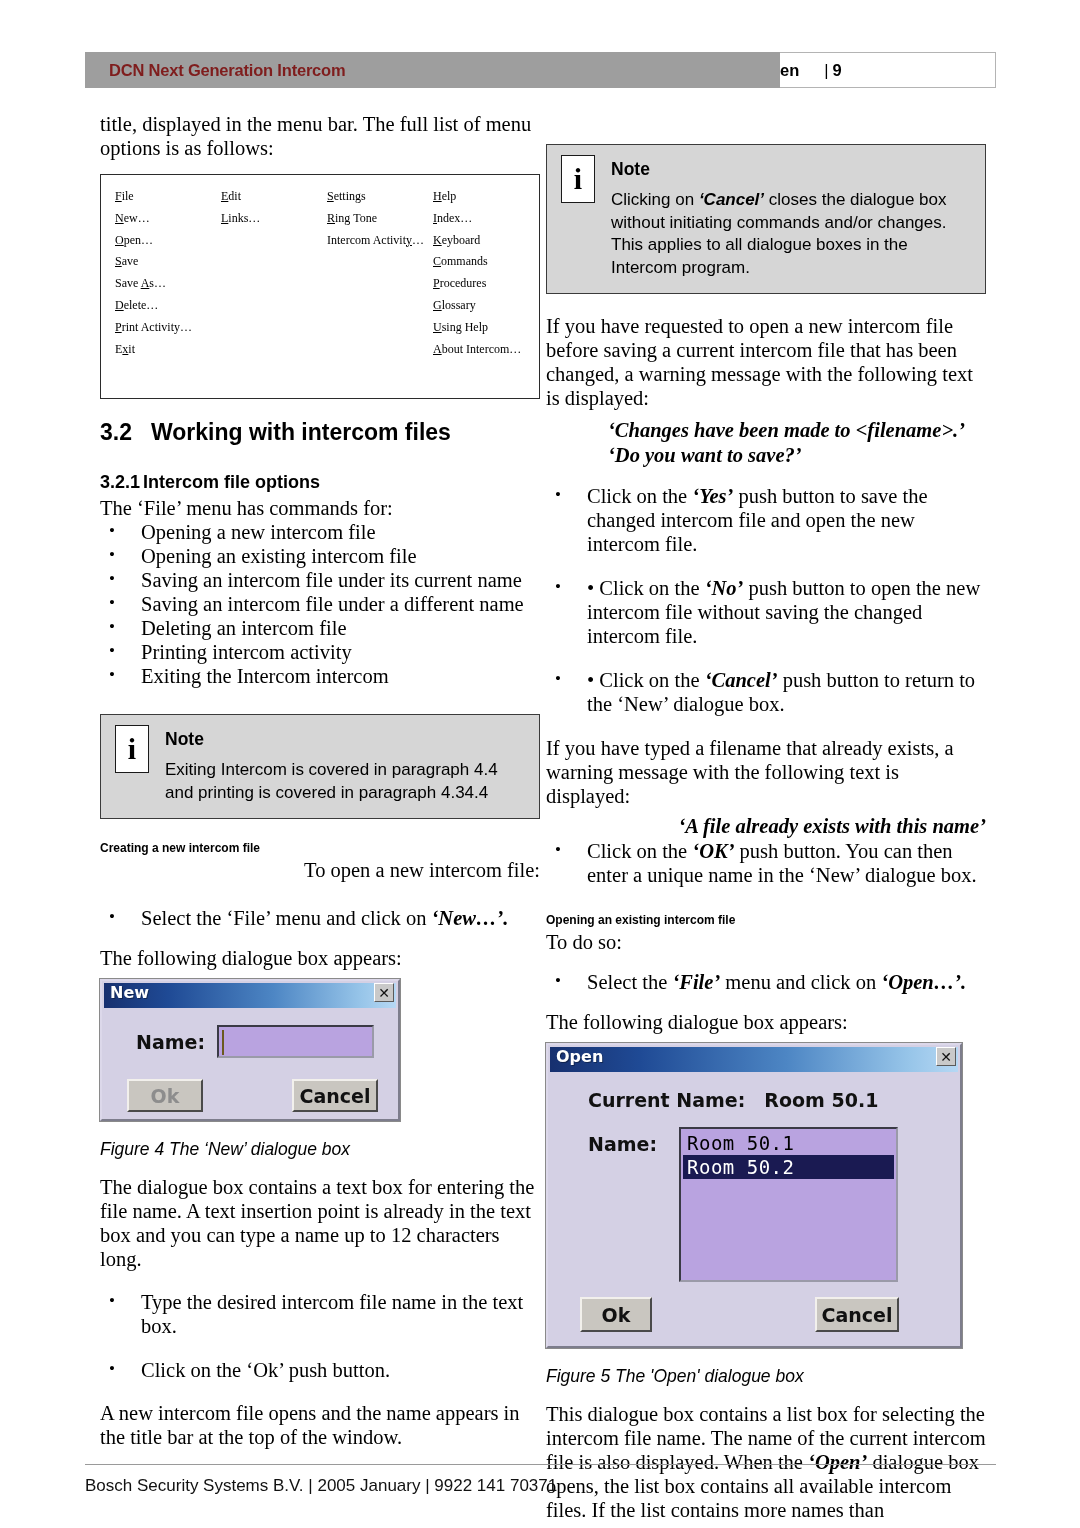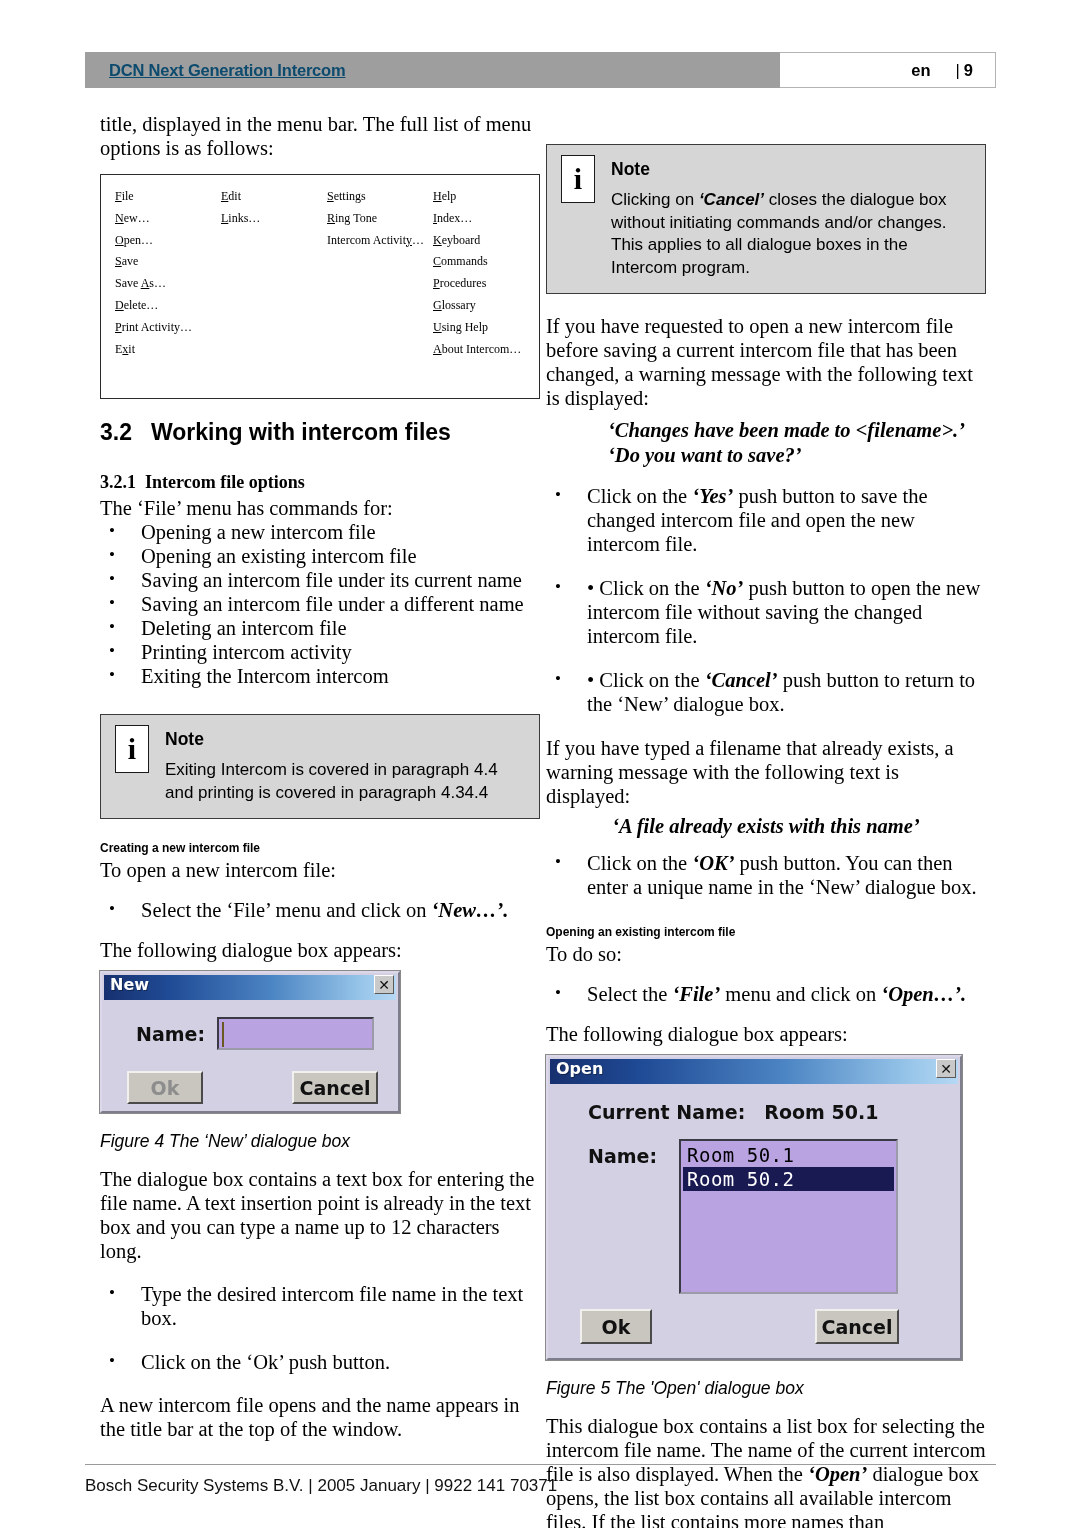--- a/index.html
+++ b/index.html
@@ -18,29 +18,29 @@
     position:absolute; left:85px; top:52px; width:911px; height:36px;
     display:flex;
   }
   .header-bar {
     flex:0 0 695px; height:36px;
     background:#9e9e9e;
     display:flex; align-items:center;
   }
   .header-title {
     font-family:"Liberation Sans", sans-serif;
-    font-weight:bold; font-size:16.5px; color:#0c4a6e;
-    padding-left:24px; letter-spacing:-0.2px;text-decoration:underline;
+    font-weight:bold; font-size:16.5px; color:#7f1d1d;
+    padding-left:24px; letter-spacing:-0.2px;
   }
   .header-page {
     flex:1; height:36px;
     background:#ffffff;
     border:1px solid #b4b4b4;
     border-left:none;
-    display:flex; align-items:center; justify-content:flex-end;
+    display:flex; align-items:center; justify-content:flex-start;
   }
   .header-page span {
     font-family:"Liberation Sans", sans-serif;
     font-weight:bold; font-size:16.5px; color:#000;
     padding-right:22px;
   }
   .hp-sep { padding:0 4px 0 3px !important; font-weight:normal !important; }
 
   
   .col-left  { position:absolute; left:100px; top:112px; width:440px; }
@@ -74,23 +74,23 @@
     font-style:italic; font-weight:bold; font-size:20.5px;
     line-height:25px; margin:0 0 16px 0; text-align:center;
   }
 
   h2.sec {
     font-family:"Liberation Sans", sans-serif;
     font-weight:bold; font-size:23px; margin:20px 0 26px 0;
     display:flex; gap:19px;
   }
   h3.subsec {
-    font-family:Liberation Serif, serif;
+    font-family:Liberation Sans, sans-serif;
     font-weight:bold; font-size:18px; margin:0 0 3px 0;
-    display:flex; gap:9px;
+    display:flex; gap:3px;
   }
   h4.minisec {
     font-family:"Liberation Sans", sans-serif;
     font-weight:bold; font-size:12px; margin:0 0 3px 0;
   }
   .figcap {
     font-family:"Liberation Sans", sans-serif;
     font-style:italic; font-size:17.5px; margin:18px 0 15px 0;
   }
 
@@ -275,21 +275,21 @@
     <div class="note-body">
       <div class="note-title">Note</div>
       <div class="note-text">
         <span>Exiting Intercom is covered in paragraph 4.4</span><br>
         <span>and printing is covered in paragraph 4.34.4</span>
       </div>
     </div>
   </div>
 
   <h4 class="minisec">Creating a new intercom file</h4>
-  <p class="body" style="margin-bottom:16px;">To open a new intercom file:</p>
+  <p class="body" style="margin-bottom:24px;text-align:right;">To open a new intercom file:</p>
 
   <ul class="bl" style="margin-bottom:16px;">
     <li>
       <span>Select the ‘File’ menu and click on </span><i class="em">‘New…’.</i>
     </li>
   </ul>
 
   <p class="body" style="margin-bottom:9px;">The following dialogue box appears:</p>
 
   <div class="dlg" style="width:300px; height:142px;">
@@ -348,21 +348,21 @@
     <li>
       <span>• Click on the </span><i class="em">‘No’</i><span> push button to open the new intercom file without saving the changed intercom file.</span>
     </li>
     <li>
       <span>• Click on the </span><i class="em">‘Cancel’</i><span> push button to return to the ‘New’ dialogue box.</span>
     </li>
   </ul>
 
   <p class="body" style="margin-bottom:6px;">If you have typed a filename that already exists, a warning message with the following text is displayed:</p>
 
-  <div class="quote-center" style="margin-bottom:12px;">‘A file already exists with this name’</div>
+  <div class="quote-center" style="margin-bottom:0;text-align:right;">‘A file already exists with this name’</div>
 
   <ul class="bl" style="margin-bottom:26px;">
     <li>
       <span>Click on the </span><i class="em">‘OK’</i><span> push button. You can then enter a unique name in the ‘New’ dialogue box.</span>
     </li>
   </ul>
 
   <h4 class="minisec">Opening an existing intercom file</h4>
   <p class="body" style="margin-bottom:16px;">To do so:</p>
 

